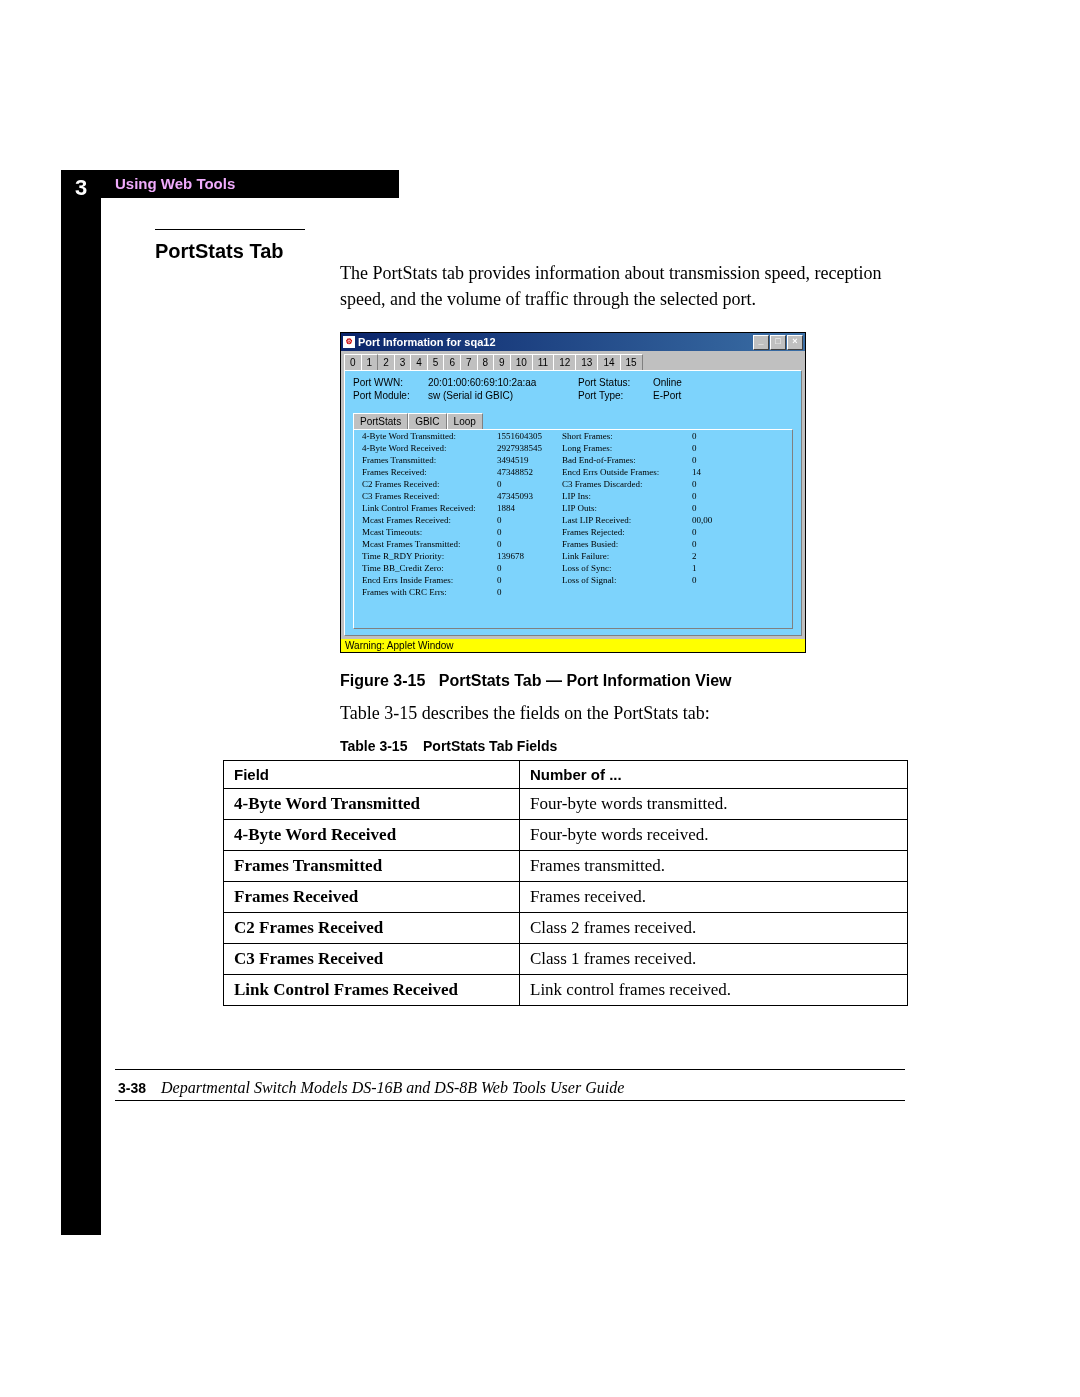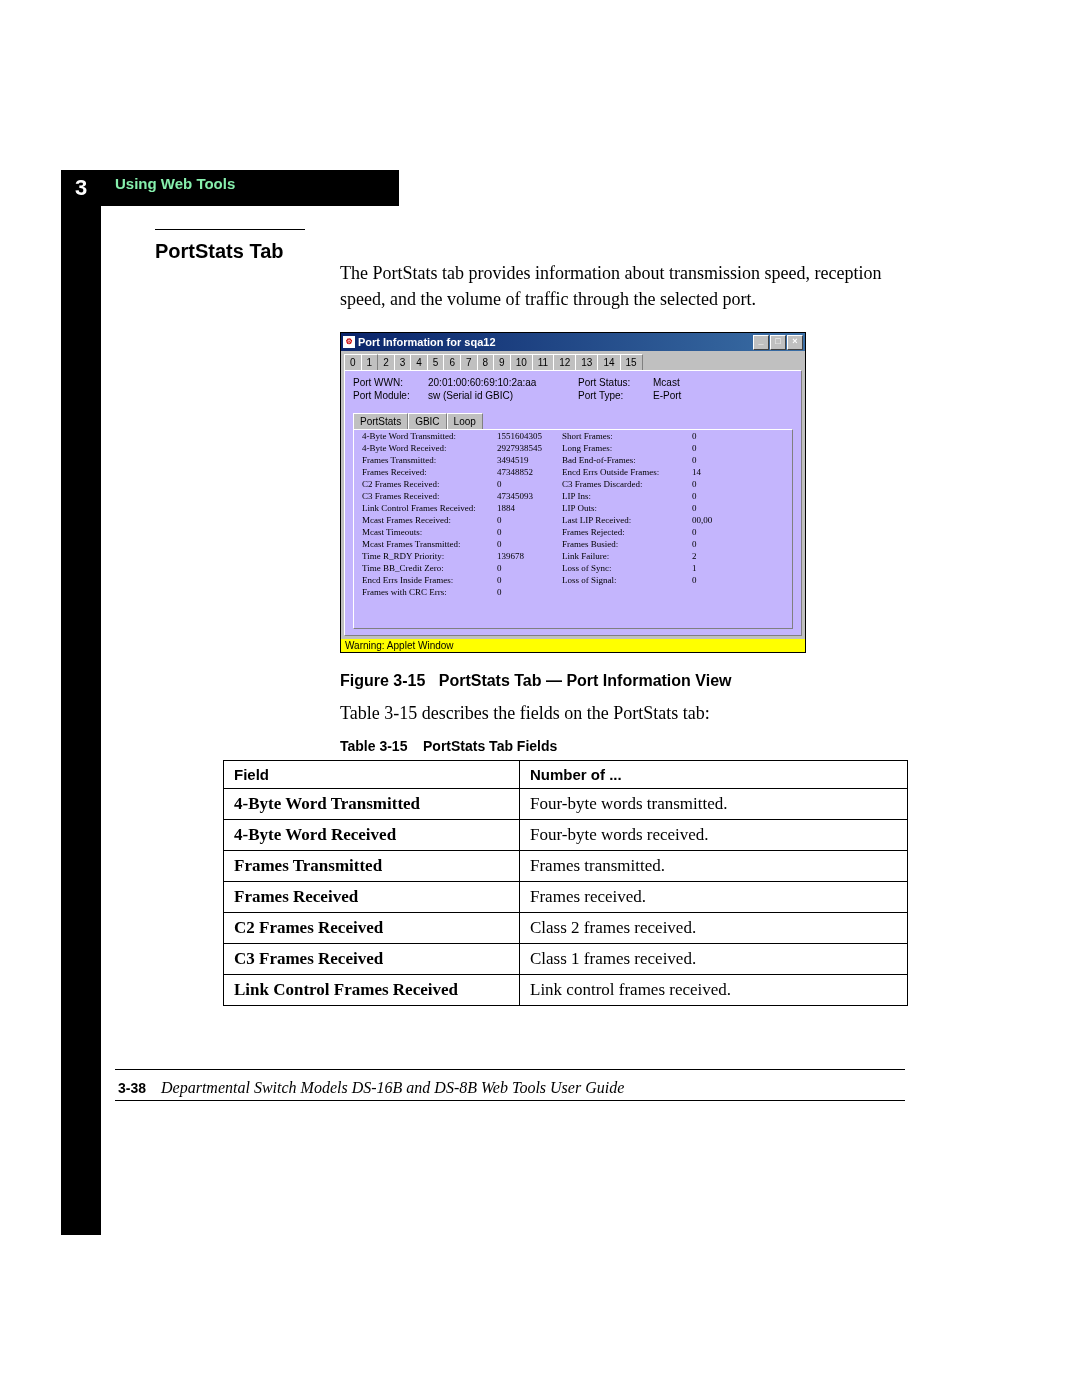--- a/index.html
+++ b/index.html
@@ -32,23 +32,23 @@
     color: #fff;
     font-family: Arial, Helvetica, sans-serif;
     font-weight: bold;
     font-size: 22px;
   }
   .black-header {
     position: absolute;
     left: 101px;
     top: 170px;
     width: 298px;
-    height: 36px;
+    height: 28px;
     background: #000;
-    color: #86efac;
+    color: #f0abfc;
     font-family: Arial, Helvetica, sans-serif;
     font-weight: bold;
     font-size: 15px;
     padding-left: 14px;
     line-height: 28px;
     box-sizing: border-box;
   }
   .section-rule {
     position: absolute;
     left: 155px;
@@ -130,21 +130,21 @@
     background: #c0c0c0;
     position: relative;
     z-index: 2;
   }
   .tab-panel {
     border: 1px solid #fff;
     border-right-color: #808080;
     border-bottom-color: #808080;
     margin: 0 3px 3px 3px;
     padding: 6px 8px;
-    background: #c4b5fd;
+    background: #7dd3fc;
     font-size: 10px;
   }
   .info-row { display: flex; margin-bottom: 2px; }
   .info-row .lbl { width: 75px; }
   .info-row .val { width: 150px; }
   .info-row .lbl2 { width: 75px; }
   .subtabs { display: flex; margin-top: 12px; }
   .subtab {
     font-size: 10px;
     padding: 2px 6px;
@@ -286,21 +286,21 @@
           <div class="port-tab">12</div>
           <div class="port-tab">13</div>
           <div class="port-tab">14</div>
           <div class="port-tab">15</div>
         </div>
       <div class="tab-panel">
         <div class="info-row">
           <span class="lbl">Port WWN:</span>
           <span class="val">20:01:00:60:69:10:2a:aa</span>
           <span class="lbl2">Port Status:</span>
-          <span>Mcast</span>
+          <span>Online</span>
         </div>
         <div class="info-row">
           <span class="lbl">Port Module:</span>
           <span class="val">sw (Serial id GBIC)</span>
           <span class="lbl2">Port Type:</span>
           <span>E-Port</span>
         </div>
         <div class="subtabs" id="subtabs">
             <div class="subtab active">PortStats</div>
             <div class="subtab">GBIC</div>

